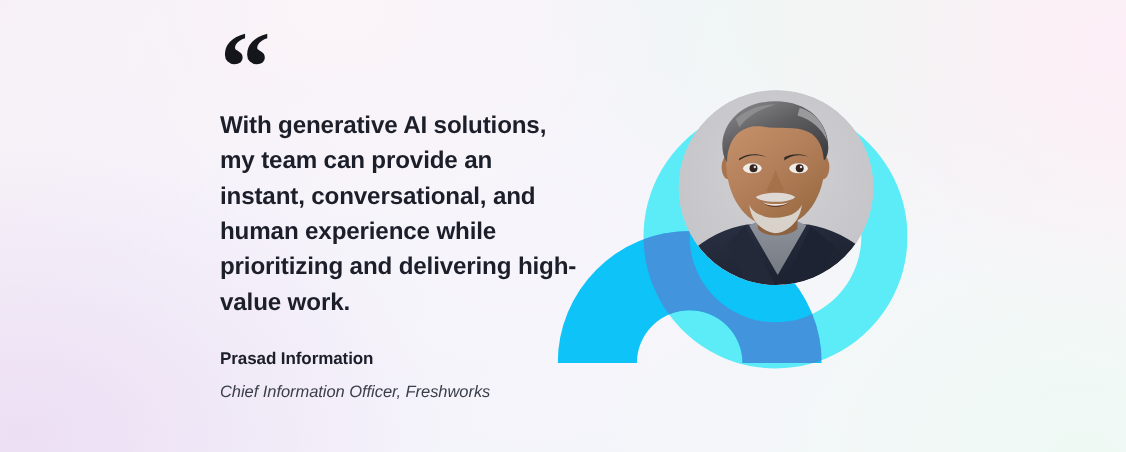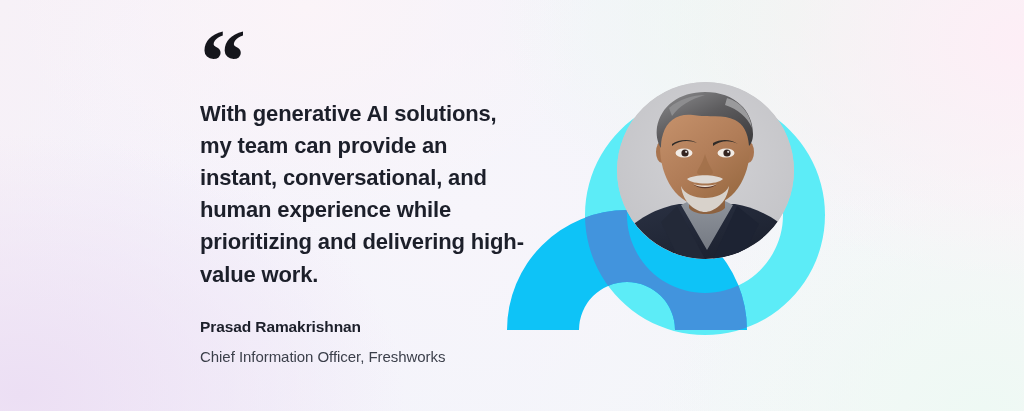--- a/index.html
+++ b/index.html
@@ -66,20 +66,21 @@
     font-weight: 700;
     color: #1c1f2a;
     letter-spacing: -0.1px;
   }
   .attrib-role {
     margin-top: 12px;
     font-size: 15px;
     font-weight: 400;
     color: #3b3f4a;
     letter-spacing: -0.05px;
+    font-style: italic;
   }
 
   
   .graphic {
     position: absolute;
     left: 470px;
     top: 0;
     width: 420px;
     height: 411px;
   }
@@ -107,21 +108,21 @@
 <body>
 
 <div id="testimonial-banner">
 
   <div class="quote-block">
     <div class="quote-mark">“</div>
     <div class="quote-text">With generative AI solutions, my team can provide an instant, conversational, and human experience while prioritizing and delivering high-value work.</div>
   </div>
 
   <div class="attribution">
-    <div class="attrib-name">Prasad Ramakrishnan</div>
+    <div class="attrib-name">Prasad Information</div>
     <div class="attrib-role">Chief Information Officer, Freshworks</div>
   </div>
 
   <div class="graphic">
 
     <svg width="420" height="411" viewBox="0 0 420 411">
       <defs>
 
         <clipPath id="ringClip">
           <path d="M 235 95

